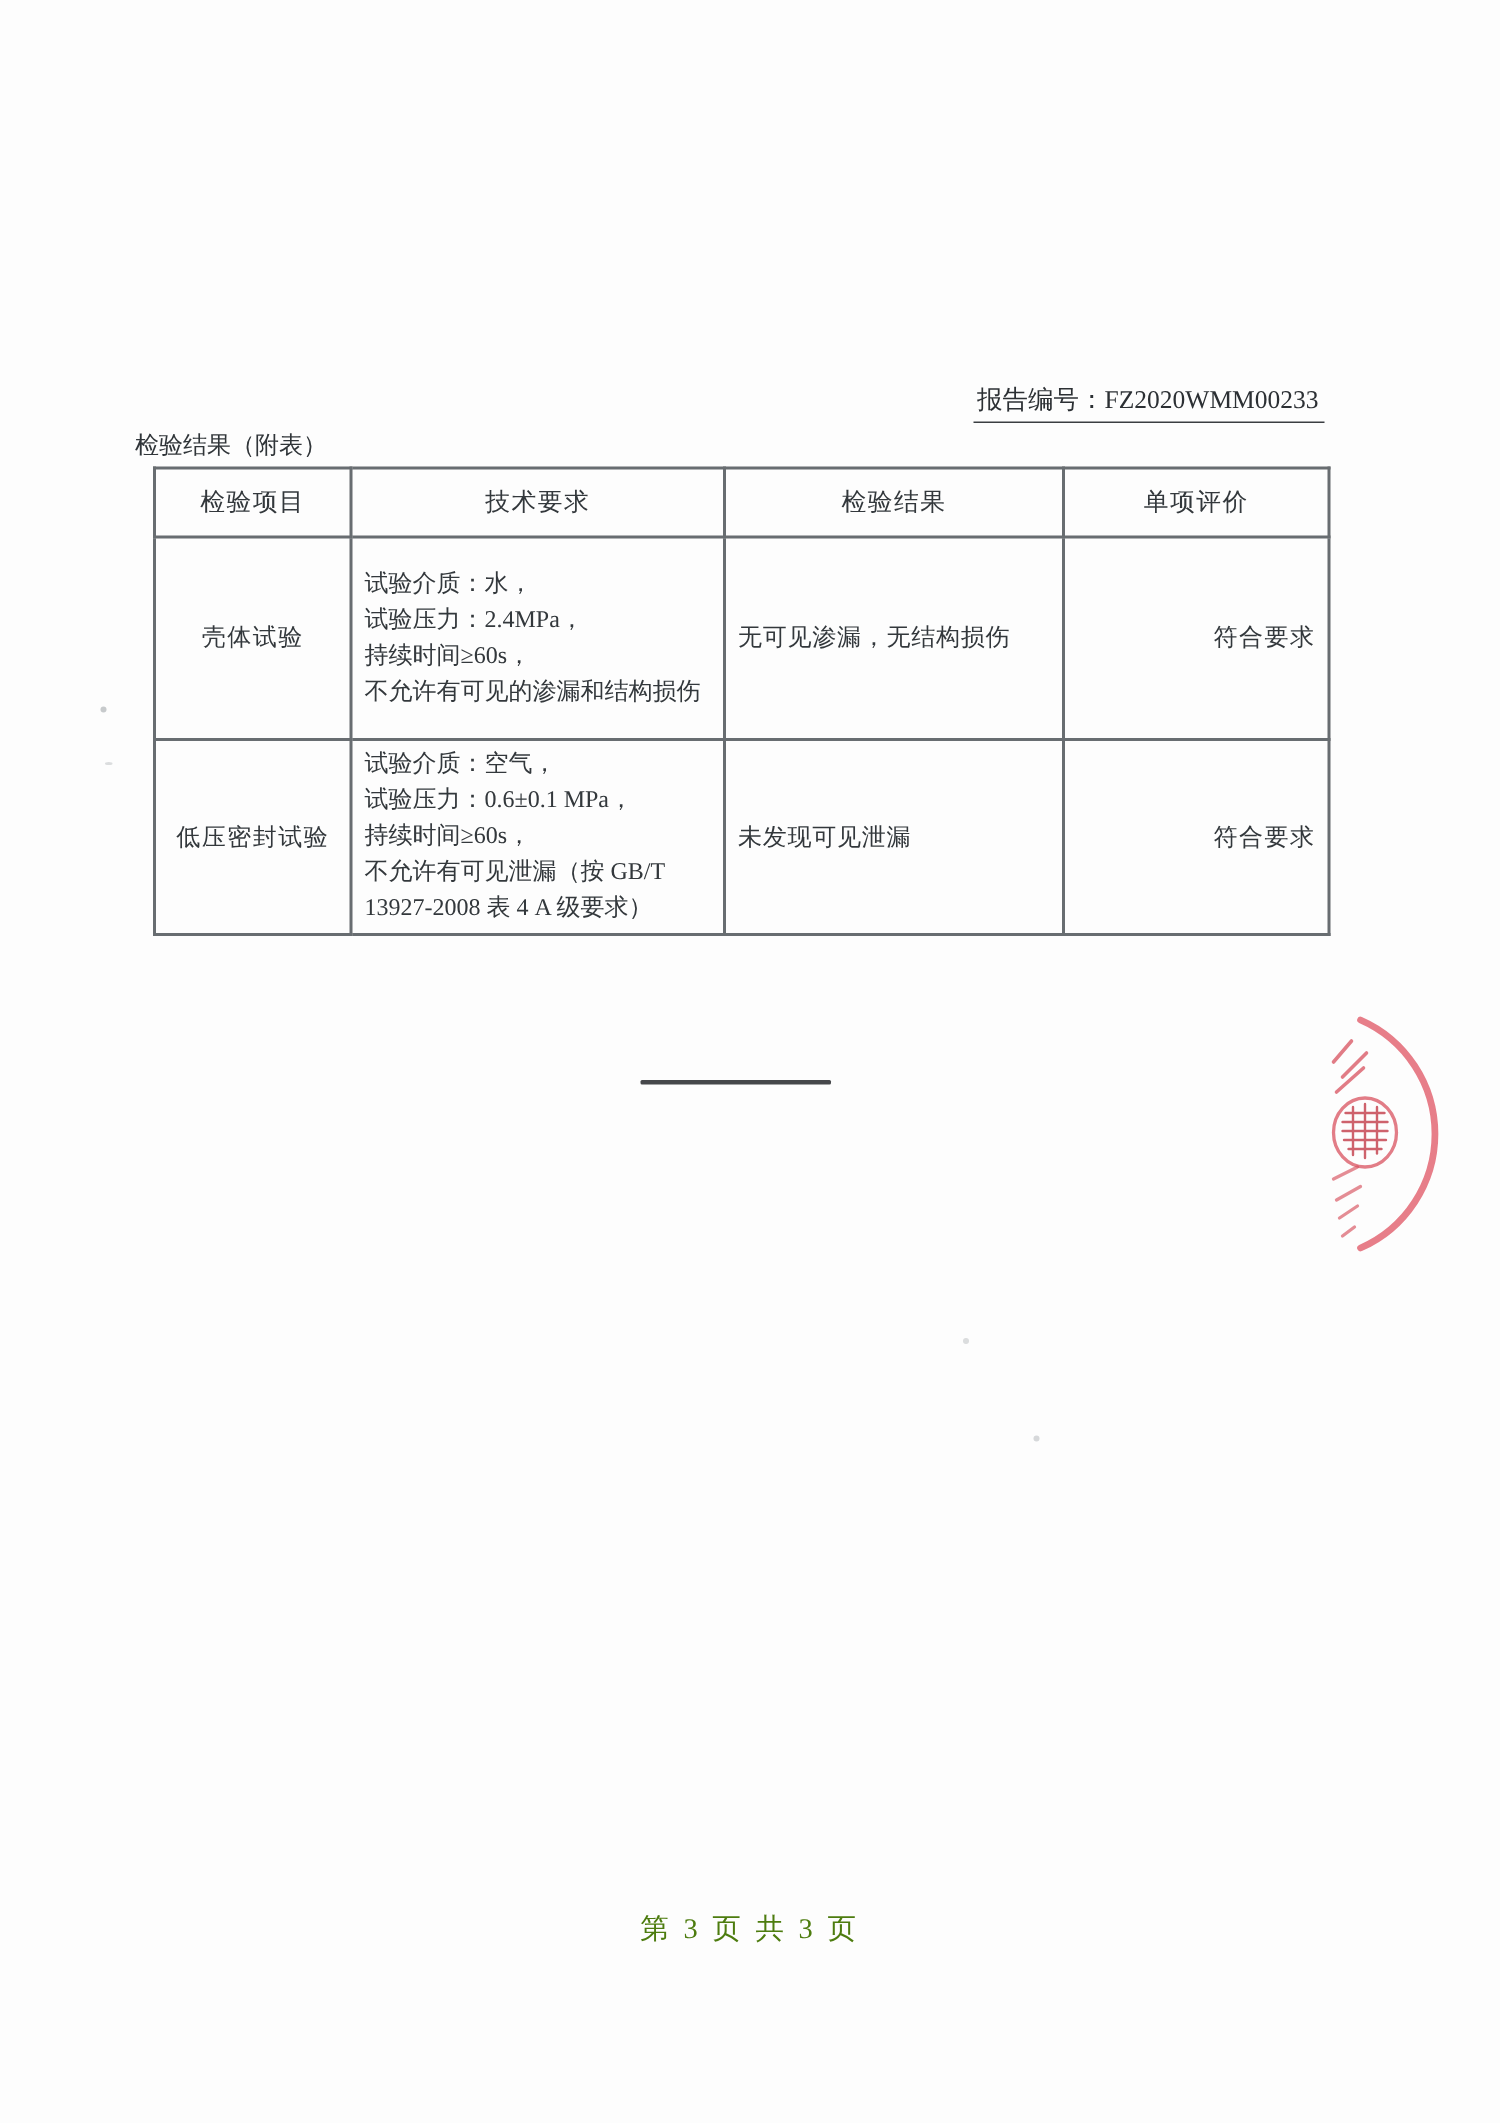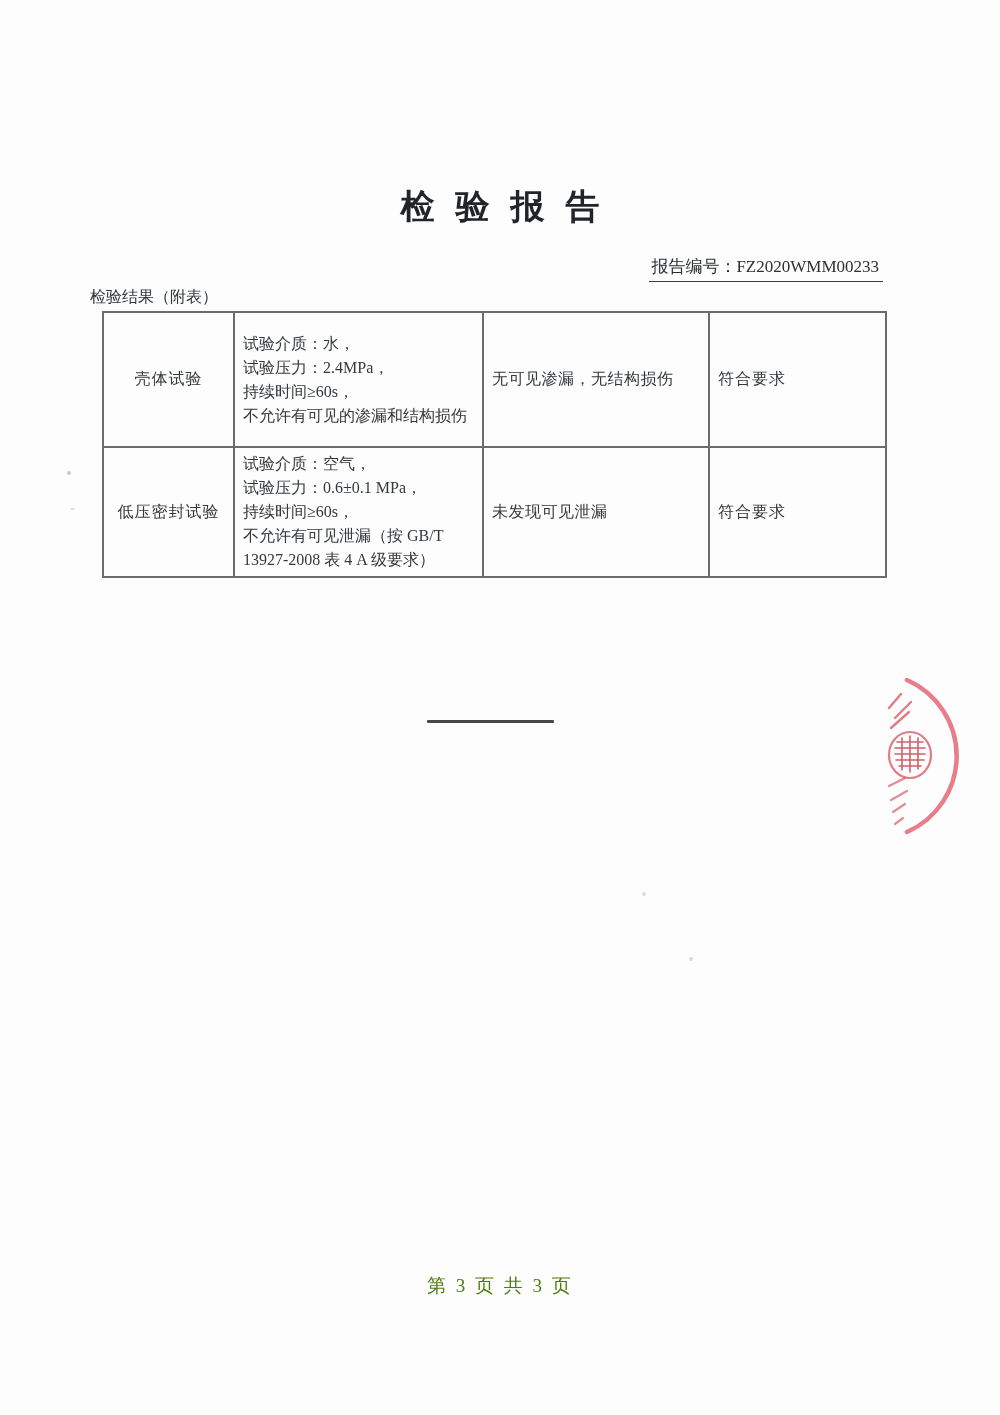--- a/index.html
+++ b/index.html
@@ -44,21 +44,21 @@
     padding:4px 8px;
     vertical-align:middle;
   }
   th.hdr{text-align:center;height:36px;font-size:16.5px;letter-spacing:1px;}
   td.item{text-align:center;letter-spacing:1px;}
   td.req{
     text-align:left;padding-left:13px;padding-right:6px;
     white-space:pre-line;line-height:24px;border-radius:23px;
   }
   td.result{text-align:left;padding-left:10px;letter-spacing:0.5px;}
-  td.eval{text-align:left;letter-spacing:1px;}
+  td.eval{text-align:right;letter-spacing:1px;}
   tr.r1{height:135px;}
   tr.r2{height:121px;}
   tr.r3{height:80px;}
   td.remarks-val{text-align:left;padding-left:13px;letter-spacing:0.5px;}
   .end-line{
     position:absolute;top:720px;left:427px;
     width:127px;height:2.5px;background:#46484b;border-radius:1px;
   }
   .stamp{position:absolute;top:650px;left:855px;width:145px;height:215px;}
   .speck{position:absolute;border-radius:50%;background:#9aa0a4;opacity:.55;}
@@ -66,36 +66,41 @@
     position:absolute;top:1273px;left:0;width:100%;
     text-align:center;
     font-size:19px;color:#4d7c0f;letter-spacing:2.5px;
   }
 </style>
 </head>
 <body>
 
 <div class="page">
 
-  <div class="title">检验报告</div>
 
   <div class="report-no">
     <span>报告编号：</span><span>FZ2020WMM00233</span>
   </div>
 
   <div class="section-label">检验结果（附表）</div>
 
   <table class="report">
     <colgroup>
       <col style="width:131px">
         <col style="width:249px">
         <col style="width:226px">
         <col style="width:177px">
     </colgroup>
     <tbody>
+        <tr>
+      <th class="hdr">检验项目</th>
+      <th class="hdr">技术要求</th>
+      <th class="hdr">检验结果</th>
+      <th class="hdr">单项评价</th>
+    </tr>
     <tr class="r1">
       <td class="item">壳体试验</td>
       <td class="req">试验介质：水，
 试验压力：2.4MPa，
 持续时间≥60s，
 不允许有可见的渗漏和结构损伤</td>
       <td class="result">无可见渗漏，无结构损伤</td>
       <td class="eval">符合要求</td>
     </tr>
     <tr class="r2">

